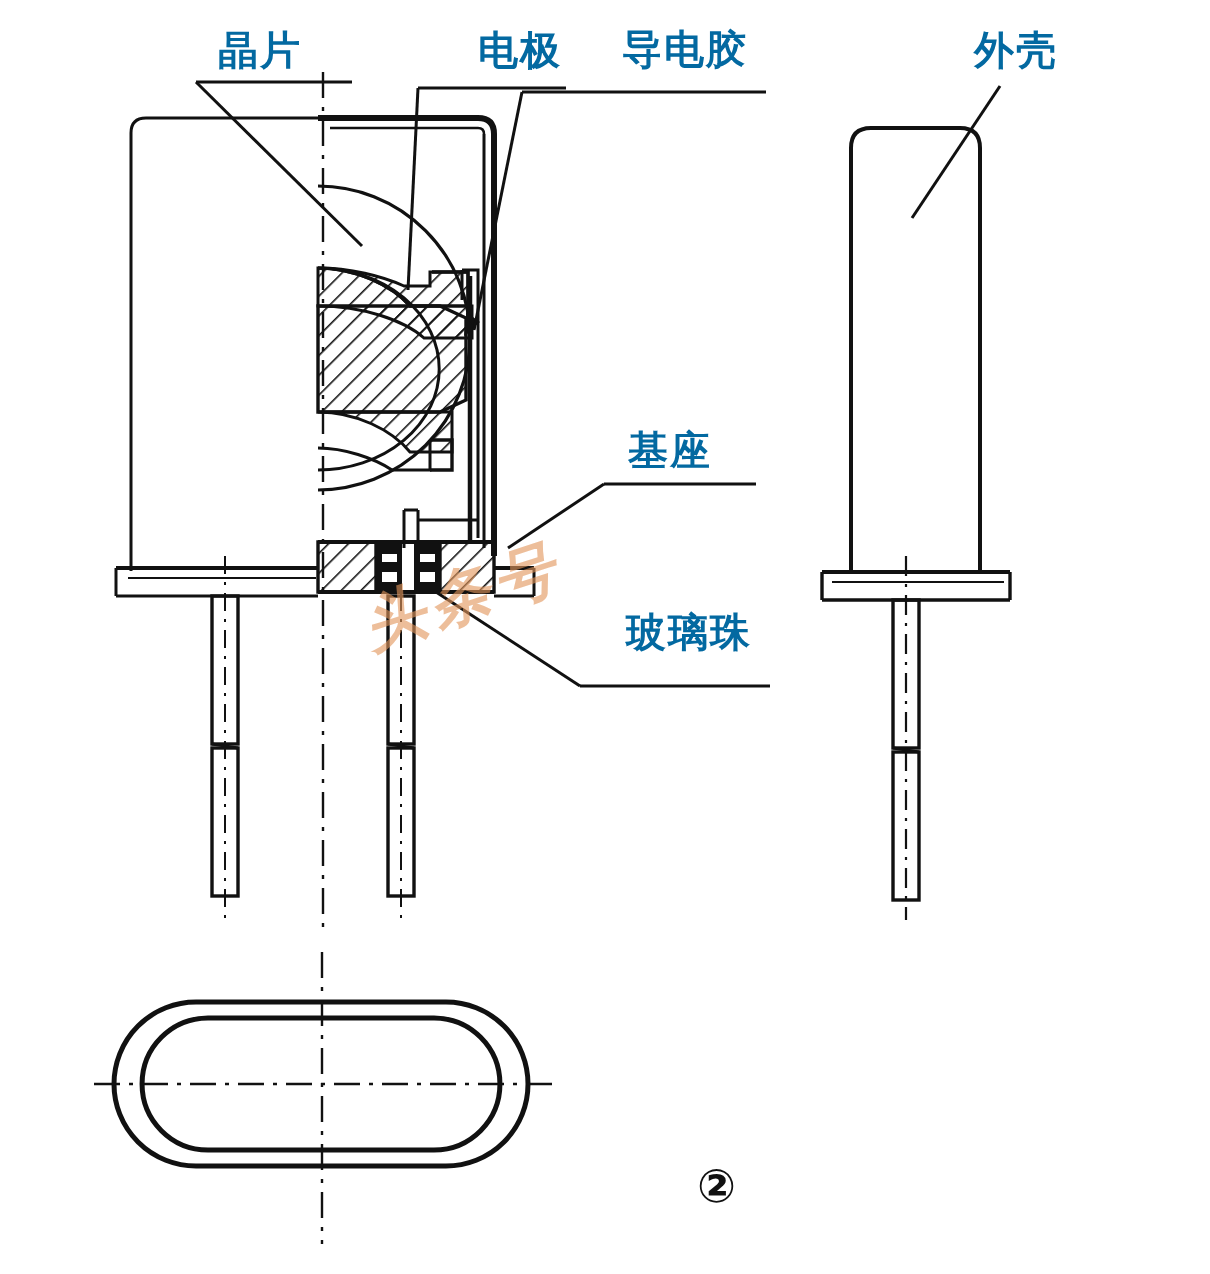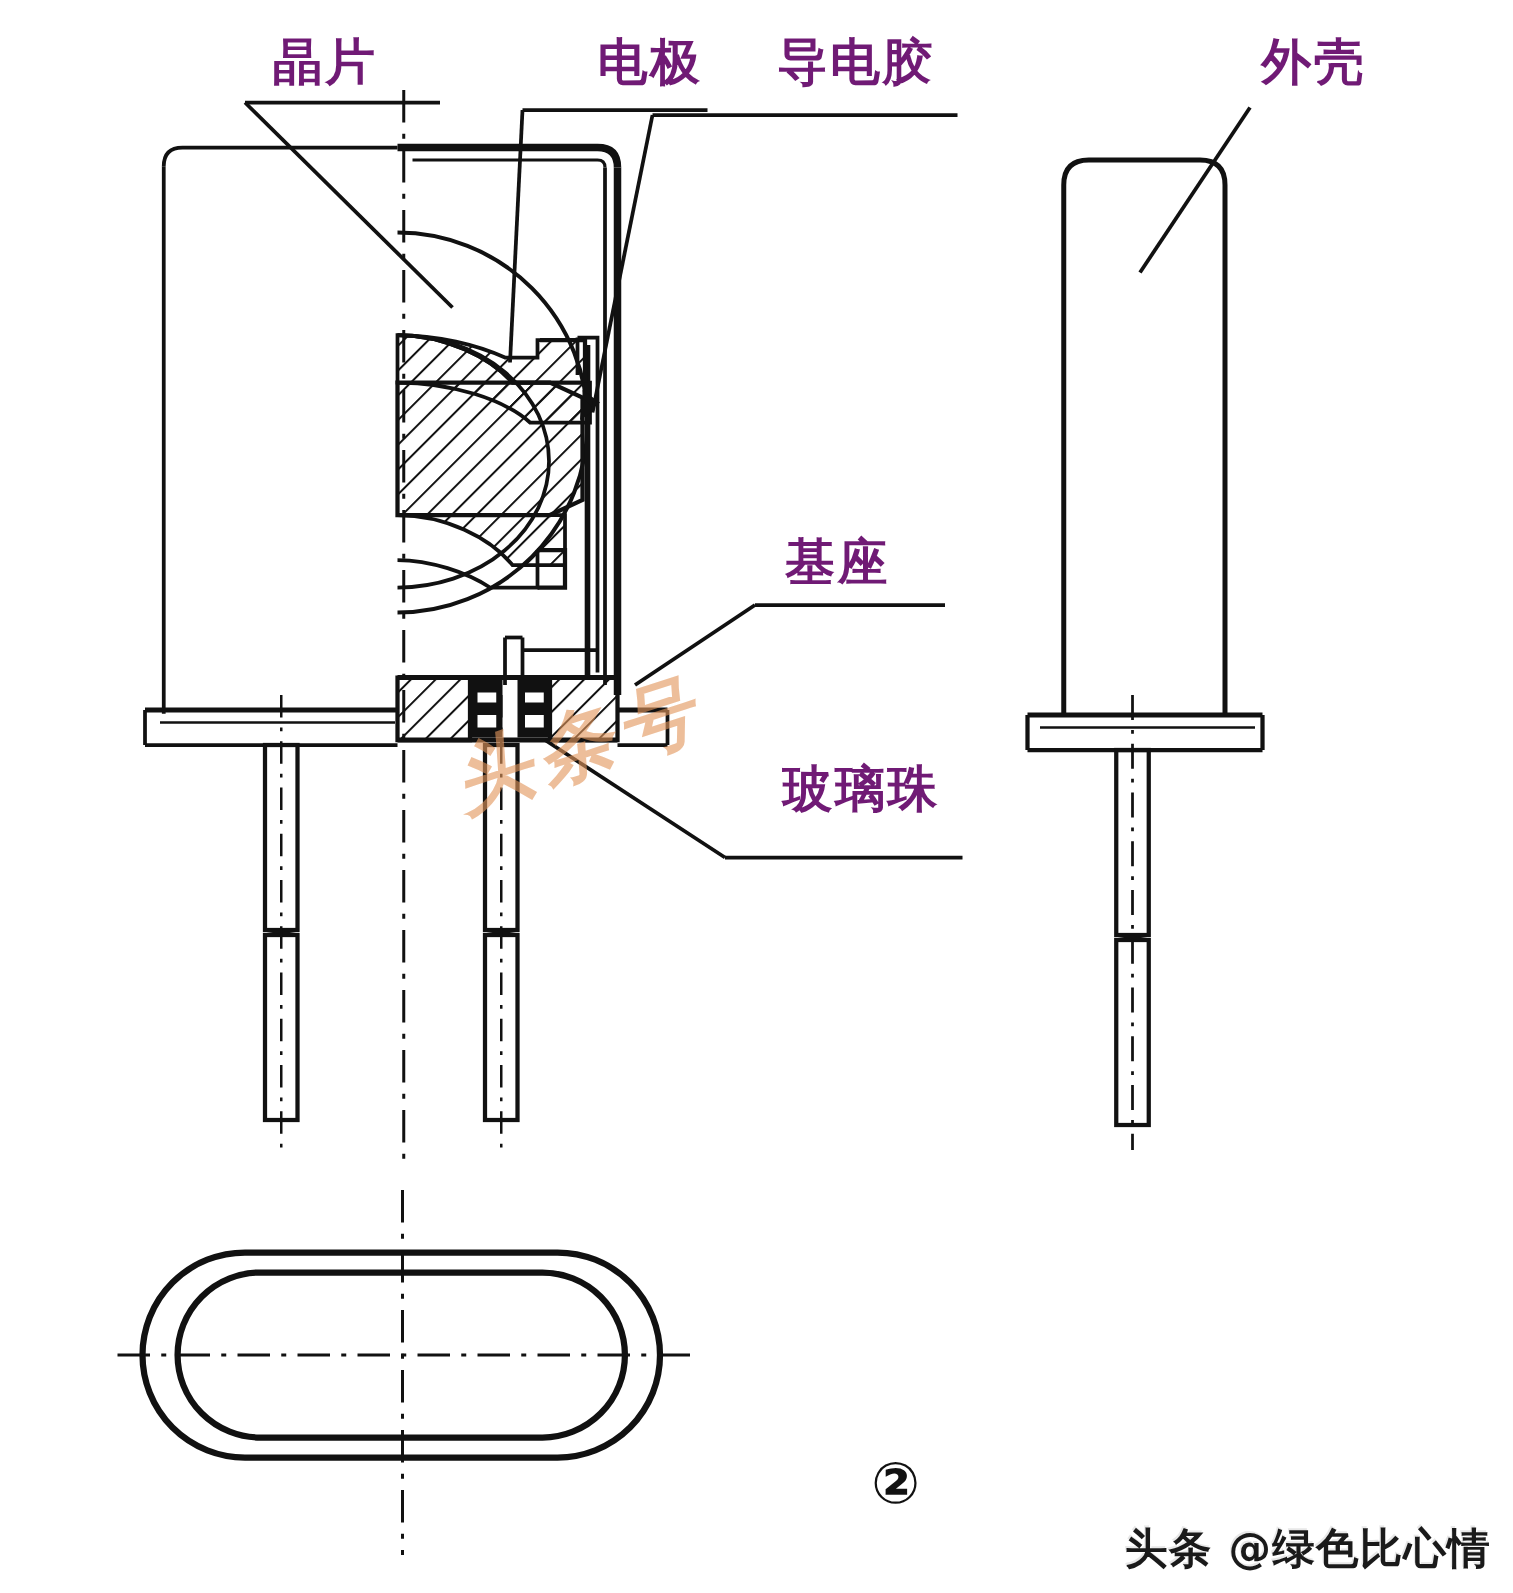--- a/index.html
+++ b/index.html
@@ -7,21 +7,21 @@
     width:1210px;height:1274px;
     font-family:"DejaVu Sans","Liberation Sans",sans-serif;
     position:relative;overflow:hidden;
   }
   #stage{position:absolute;left:0;top:0;width:1210px;height:1274px;}
   svg.layer{position:absolute;left:0;top:0;width:1210px;height:1274px;}
   .lbl{
     position:absolute;
     font-family:"DejaVu Sans","Liberation Sans",sans-serif;
     font-weight:700;
-    color:#701a75;
+    color:#0369a1;
     white-space:nowrap;
     letter-spacing:2px;
     line-height:1;
   }
   .lbl-lg{font-size:40px;}
   .fignum{
     position:absolute;
     font-size:46px;
     font-weight:700;
     color:#111;
@@ -226,25 +226,24 @@
 
     </g>
   </svg>
 
   <div class="lbl lbl-lg" style="left:218px;top:30px;">晶片</div>
 
   <div class="lbl lbl-lg" style="left:466px;top:30px;margin-left:12px;">电极</div>
 
   <div class="lbl lbl-lg" style="left:622px;top:30px;font-family:Liberation Serif, serif;">导电胶</div>
 
-  <div class="lbl lbl-lg" style="left:1009px;top:30px;">外壳</div>
+  <div class="lbl lbl-lg" style="left:974px;top:30px;">外壳</div>
 
   <div class="lbl lbl-lg" style="left:628px;top:430px;">基座</div>
 
   <div class="lbl lbl-lg" style="left:626px;top:612px;">玻璃珠</div>
 
   <div class="fignum" style="left:697px;top:1163px;">②</div>
 
   <div class="wm wm-ghost" style="left:352px;top:588px;">头条号</div>
 
-  <div class="wm wm-main" style="left:900px;top:1216px;">头条 @绿色比心情</div>
 
 </div>
 
 </body></html>

